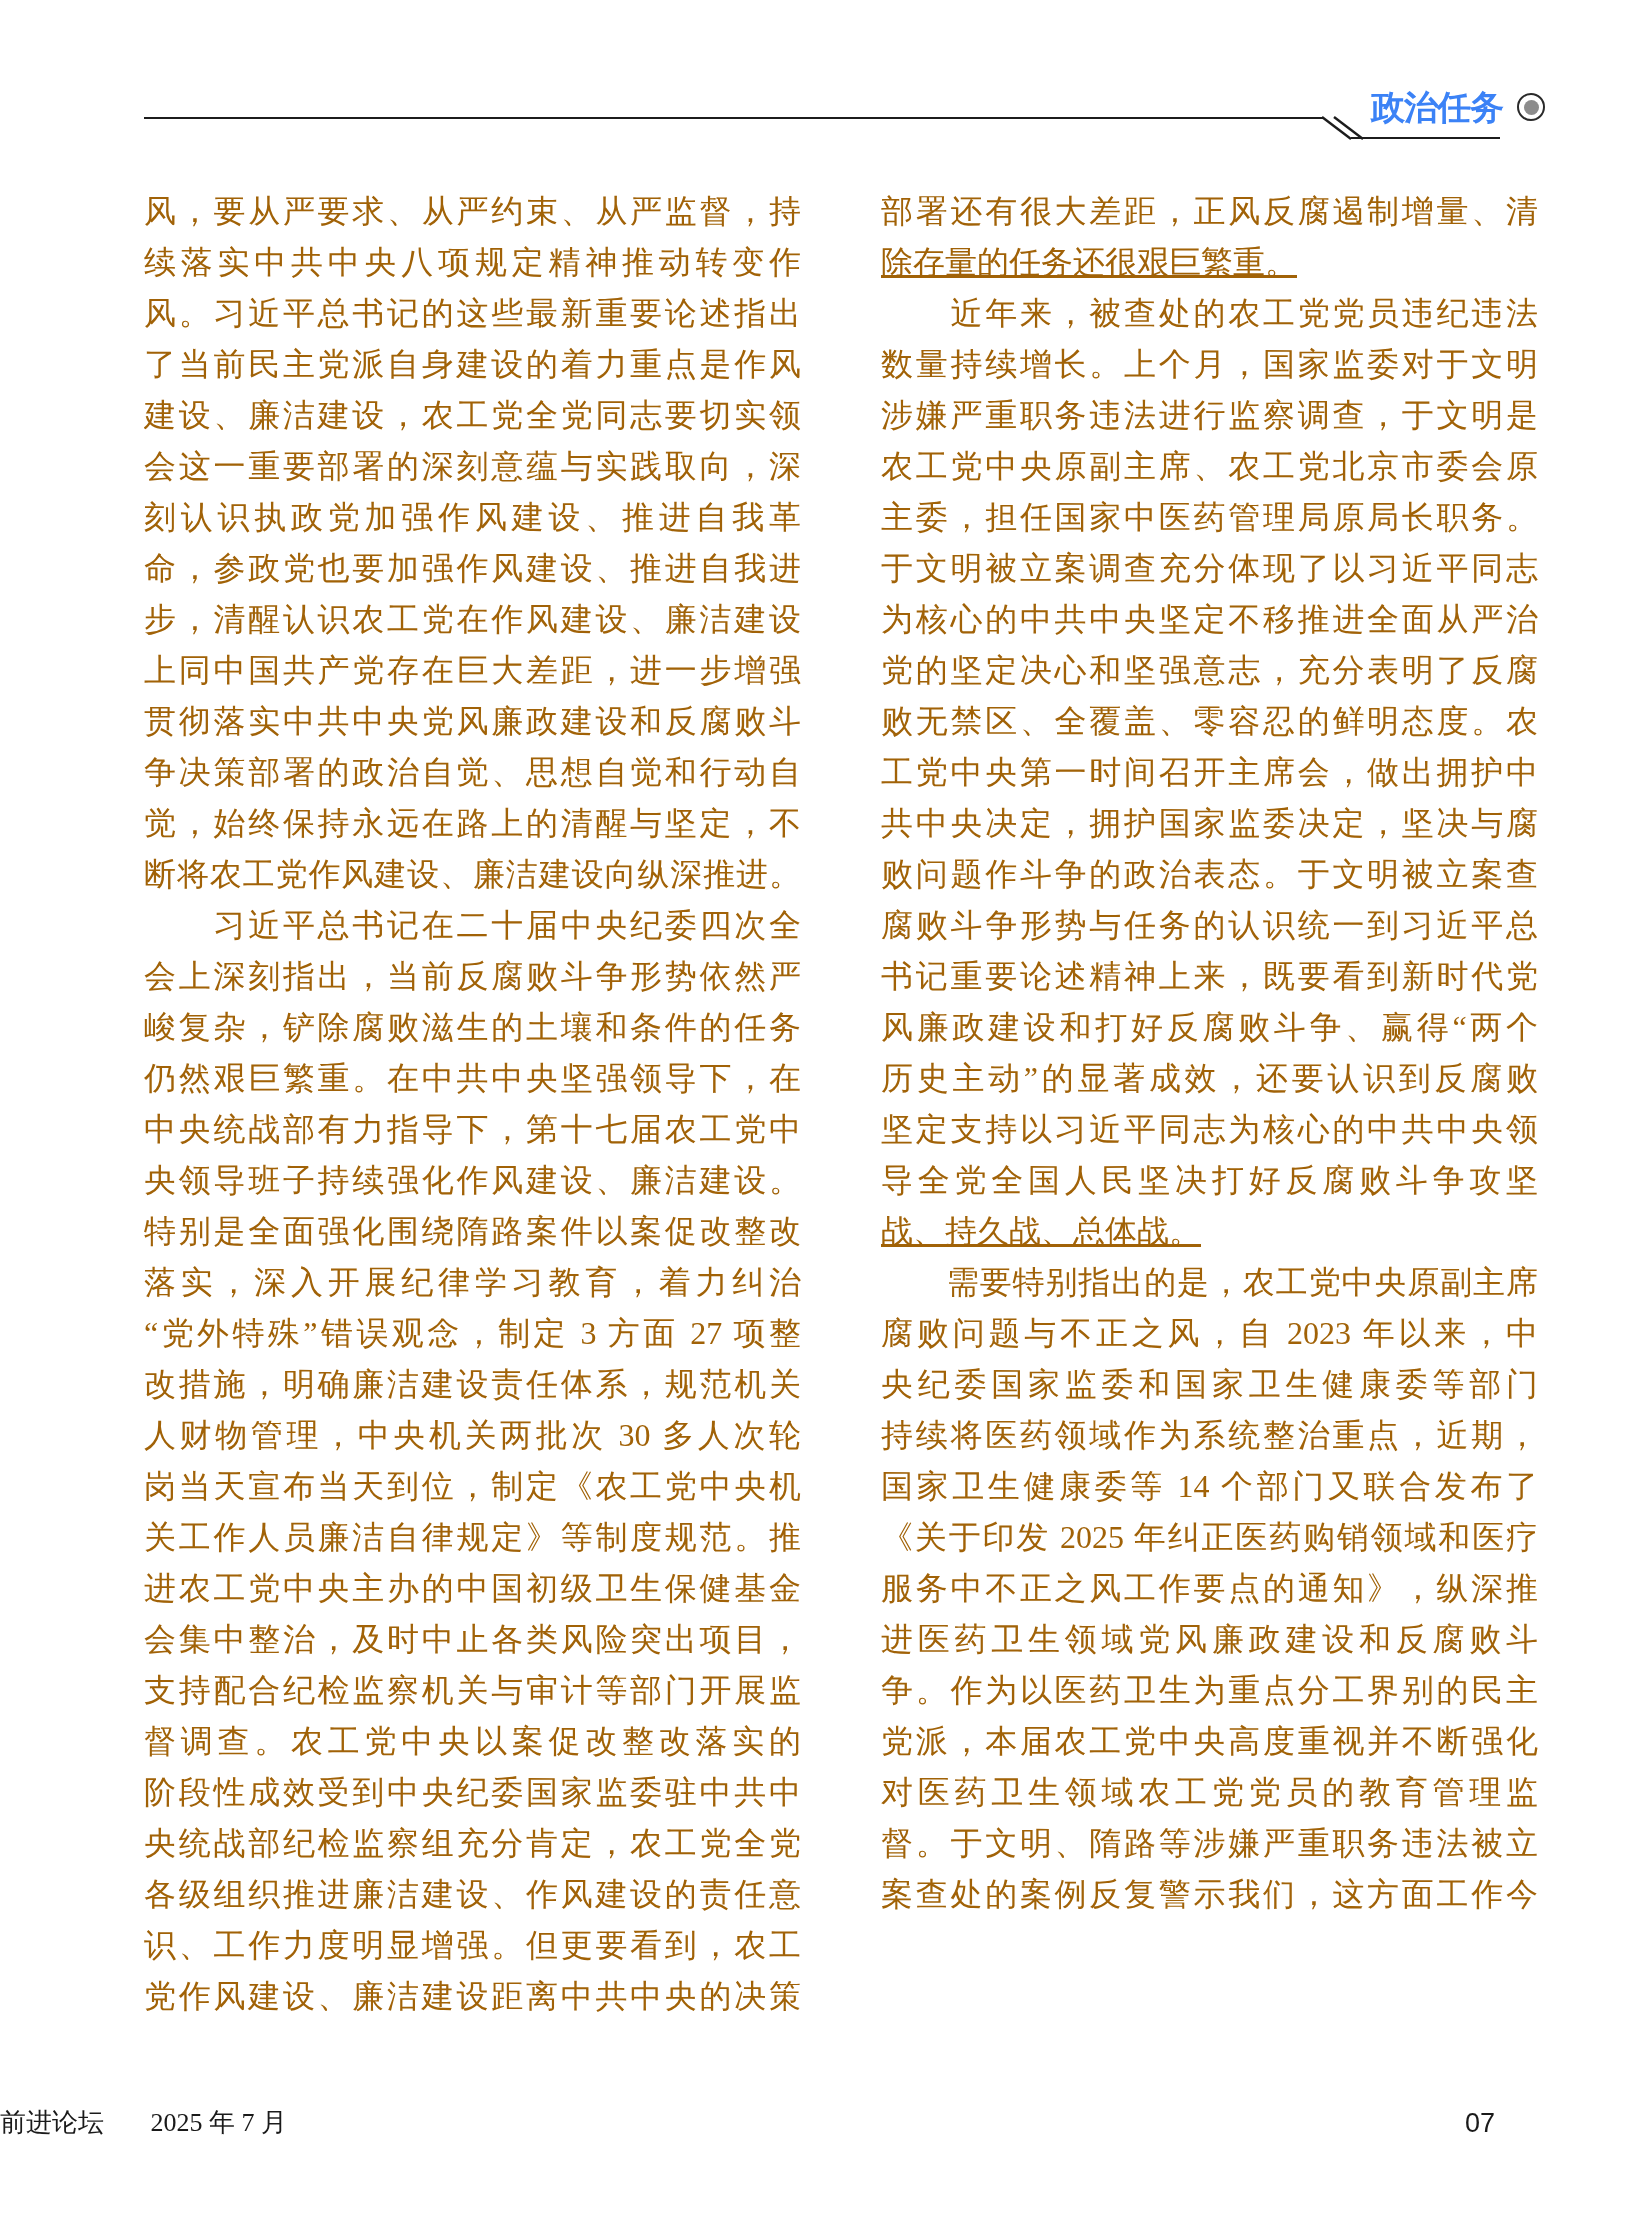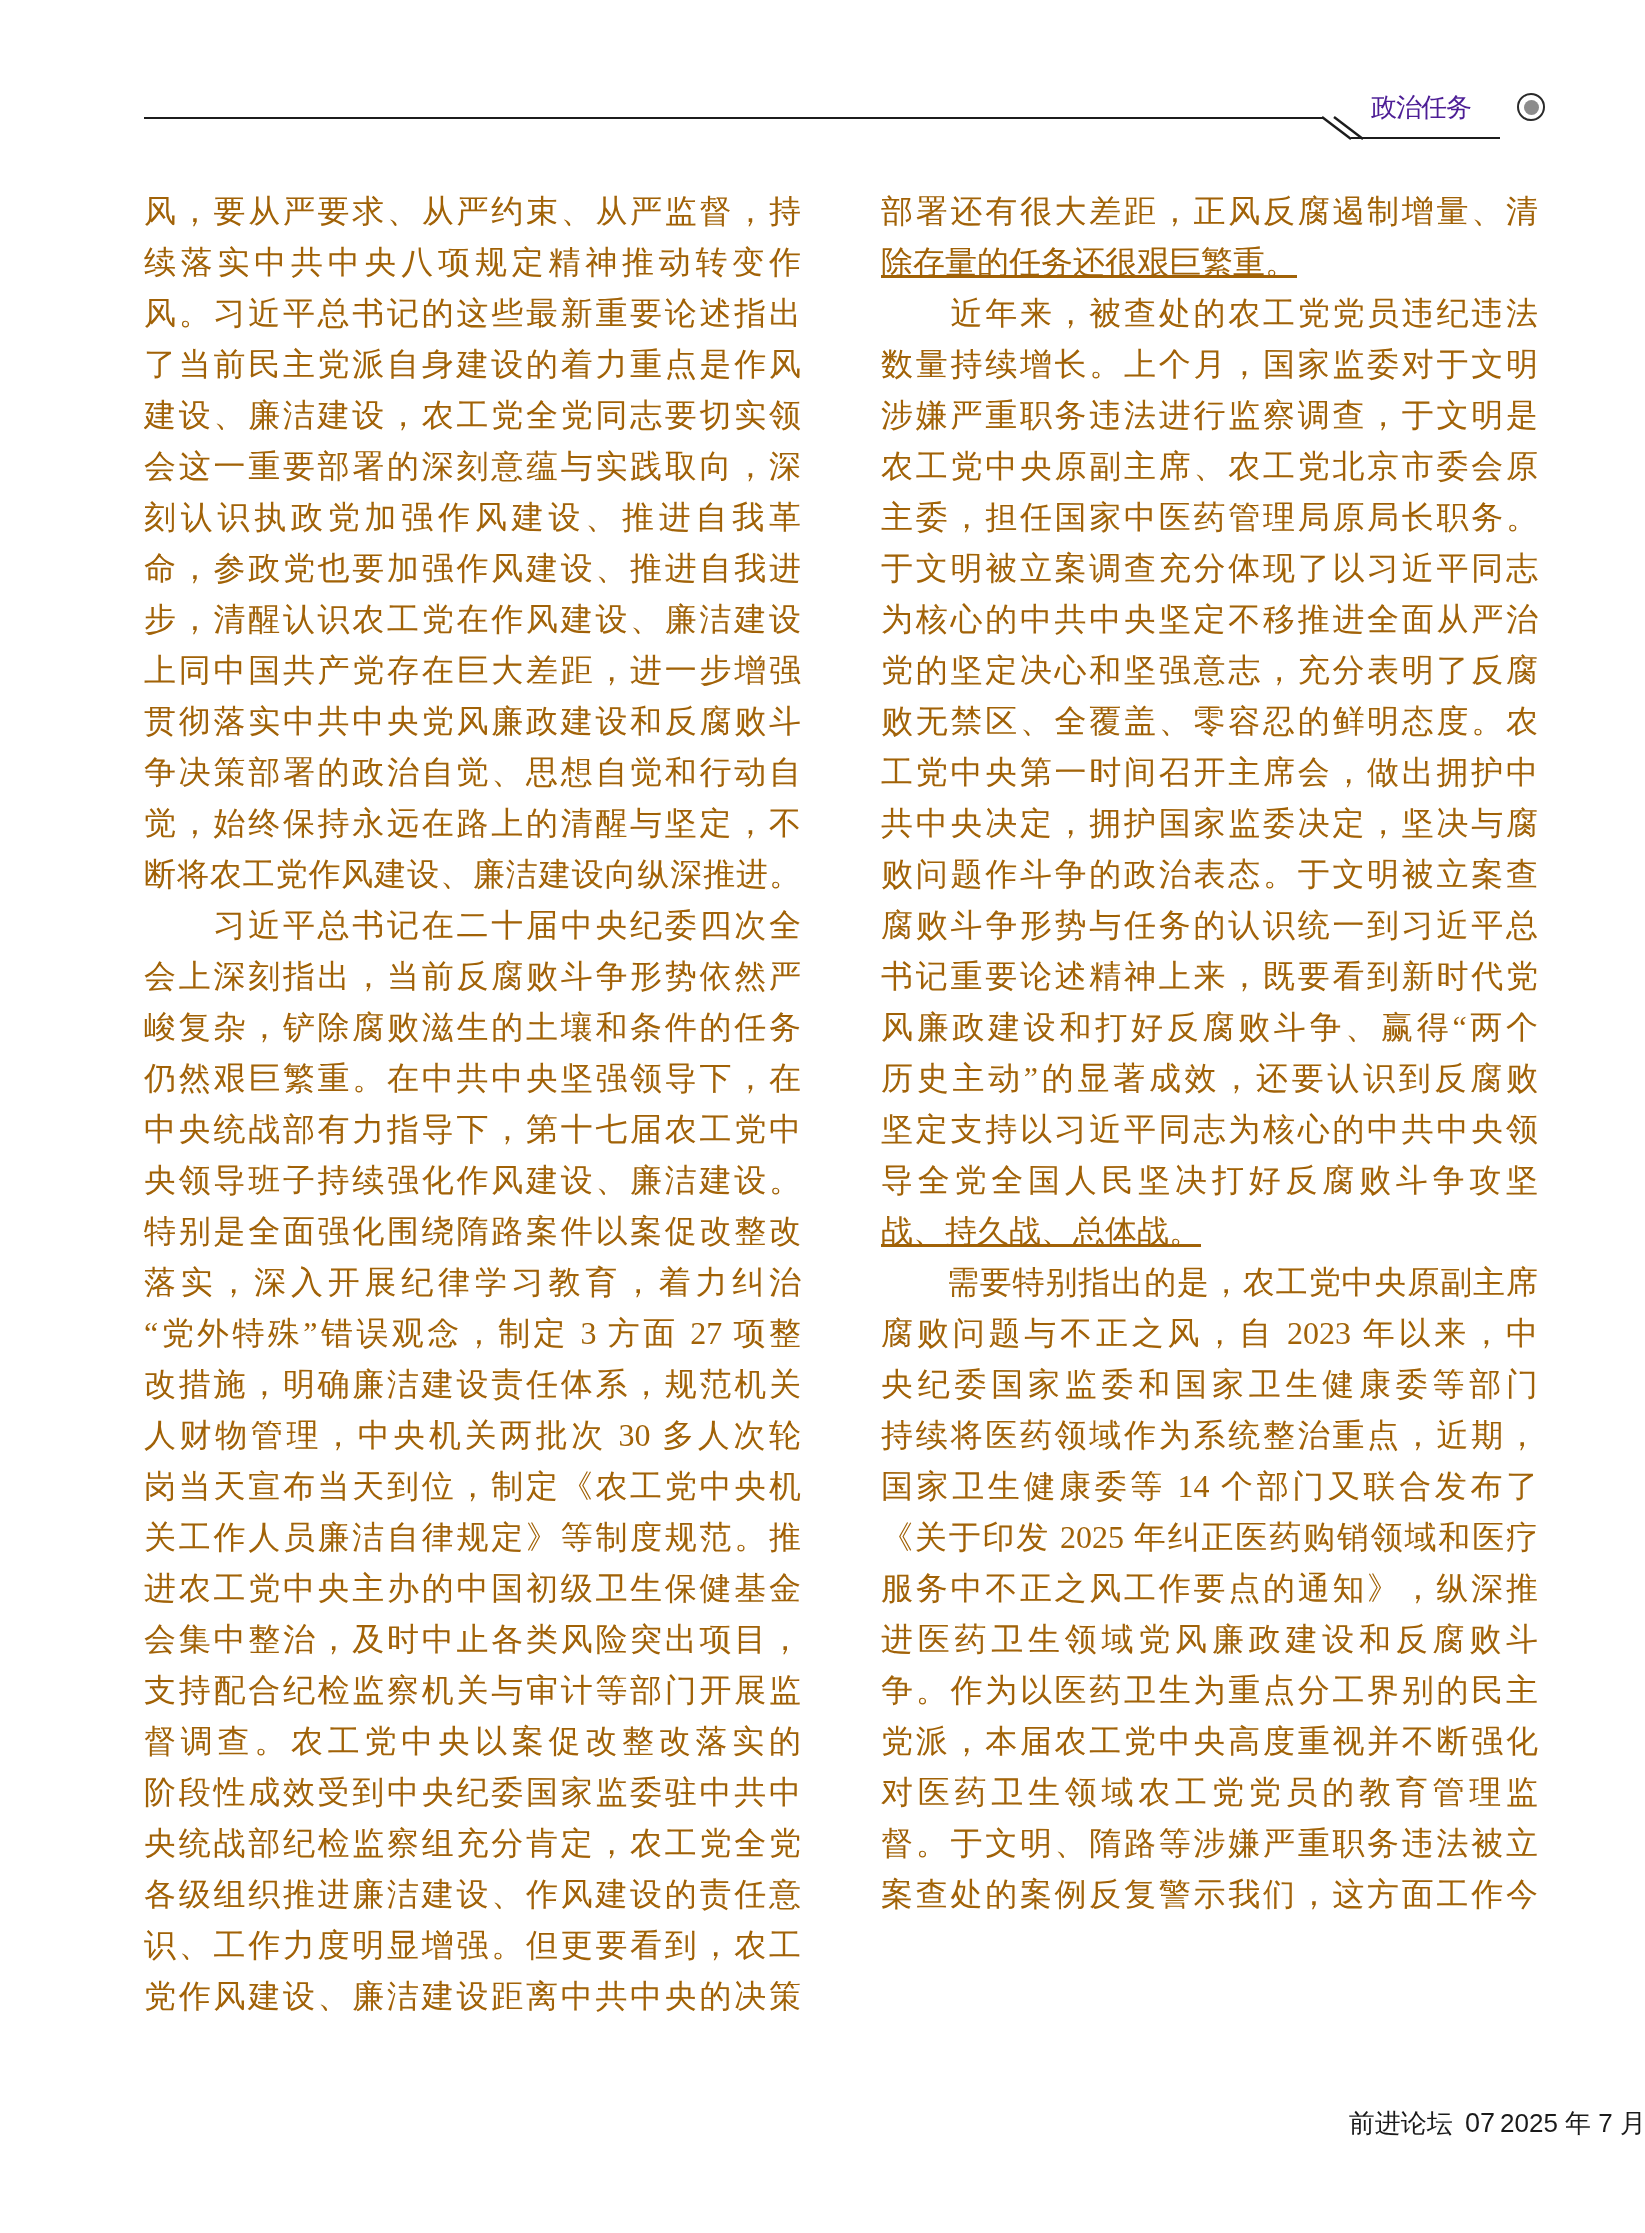--- a/index.html
+++ b/index.html
@@ -20,22 +20,22 @@
   }
   .rule-break{
     position:absolute;left:1315px;top:111px;
   }
   .rule-sub{
     position:absolute;left:1351px;top:137px;
     width:149px;height:2px;background:#1c1c1c;
   }
   .section-label{
     position:absolute;left:1371px;top:88px;
-    font-size:26px;line-height:40px;font-weight:400;
-    letter-spacing:-1px;color:#4c1d95;white-space:nowrap;
+    font-size:34px;line-height:40px;font-weight:700;
+    letter-spacing:-1px;color:#3b82f6;white-space:nowrap;
   }
   .bullet-ring{
     position:absolute;left:1517px;top:93px;
     width:28px;height:28px;border:2px solid #2a2a2a;border-radius:50%;
     box-sizing:border-box;
     display:flex;align-items:center;justify-content:center;
   }
   .bullet-dot{
     width:15px;height:15px;border-radius:50%;background:#8c8c8c;
   }
@@ -55,22 +55,22 @@
     text-justify:inter-ideograph;
   }
   .ln.para-end{
     text-align-last:left;
     text-decoration:underline;
   }
 
   
   .footer-center{
     position:absolute;left:0;top:2108px;width:100%;
-    text-align:right;
-    font-family:Liberation Sans, sans-serif;
+    text-align:left;
+    font-family:Liberation Serif, serif;
     font-size:26px;line-height:30px;color:#1a1a1a;
     white-space:nowrap;
   }
   .footer-date{margin-left:40px;}
   .page-number{
     position:absolute;left:1465px;top:2108px;
     font-family:"Liberation Sans","DejaVu Sans",sans-serif;
     font-size:27px;line-height:30px;color:#1a1a1a;
   }
 </style>

